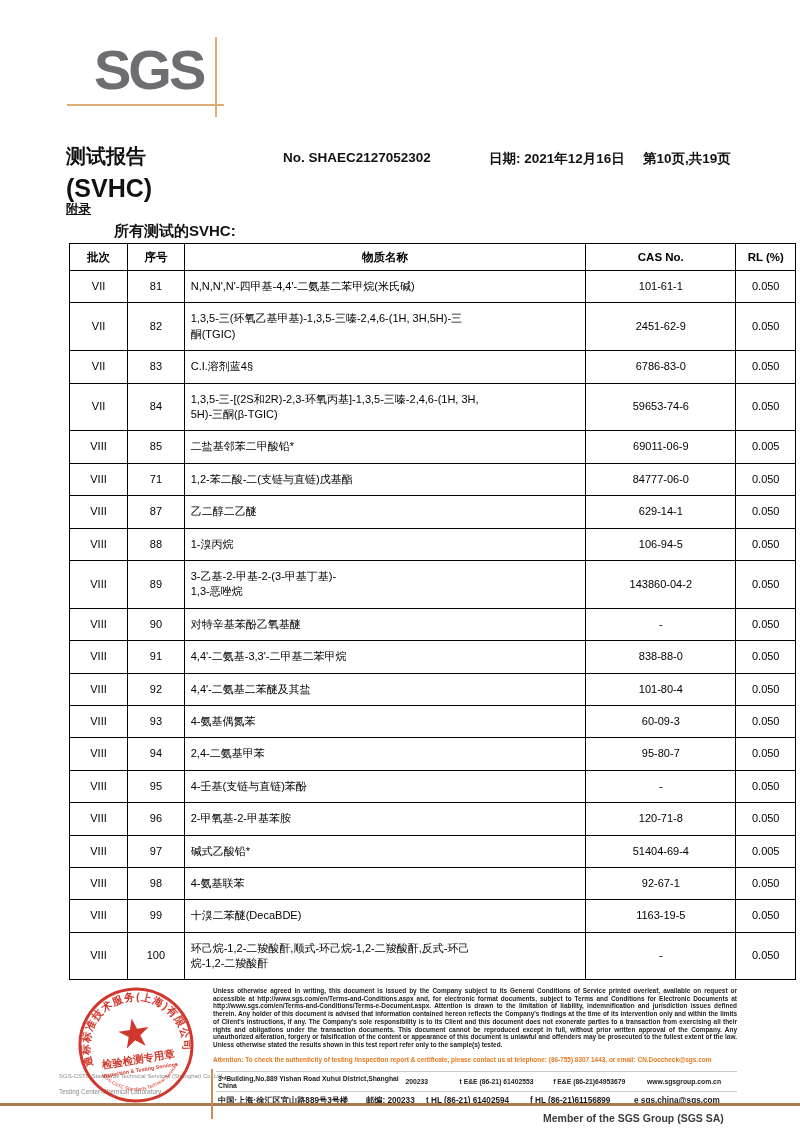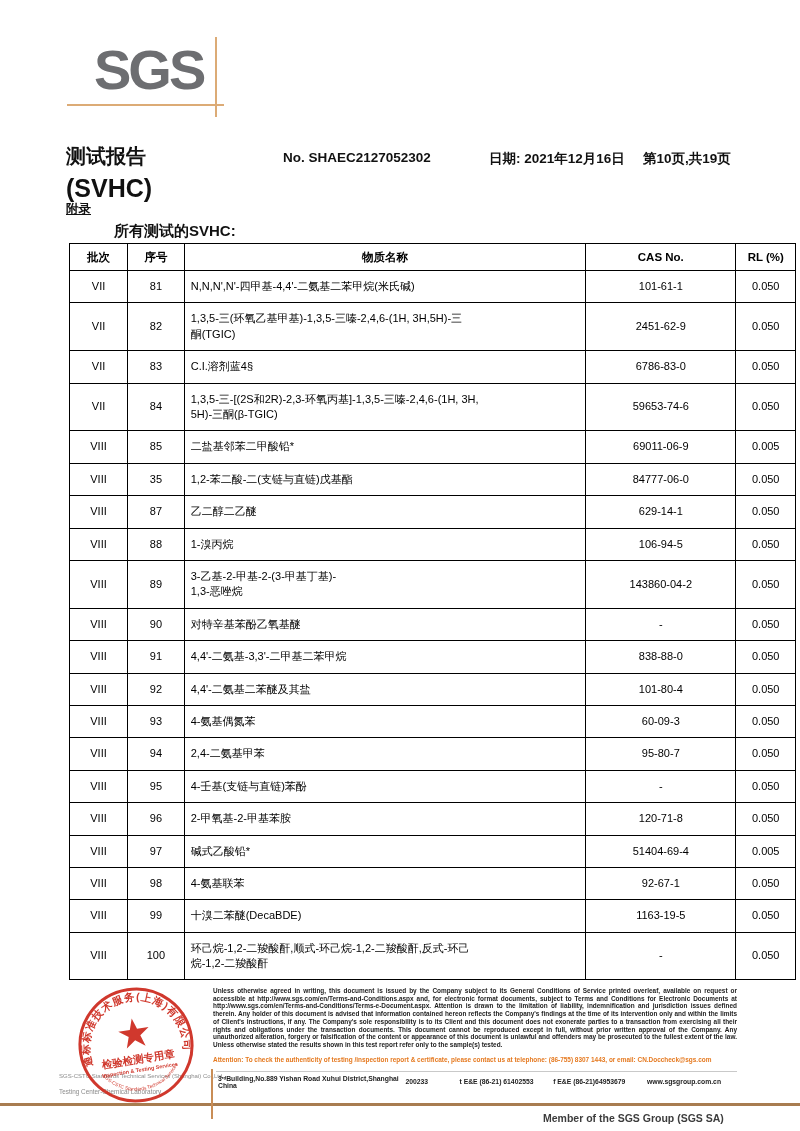--- a/index.html
+++ b/index.html
@@ -151,21 +151,21 @@
         </tr>
         <tr>
           <td class="col-batch">VIII</td>
           <td class="col-no">85</td>
           <td class="col-name">二盐基邻苯二甲酸铅*</td>
           <td class="col-cas">69011-06-9</td>
           <td class="col-rl">0.005</td>
         </tr>
         <tr>
           <td class="col-batch">VIII</td>
-          <td class="col-no">35</td>
+          <td class="col-no">71</td>
           <td class="col-name">1,2-苯二酸-二(支链与直链)戊基酯</td>
           <td class="col-cas">84777-06-0</td>
           <td class="col-rl">0.050</td>
         </tr>
         <tr>
           <td class="col-batch">VIII</td>
           <td class="col-no">87</td>
           <td class="col-name">乙二醇二乙醚</td>
           <td class="col-cas">629-14-1</td>
           <td class="col-rl">0.050</td>
@@ -290,19 +290,26 @@
   <div class="attention-block">Attention: To check the authenticity of testing /inspection report &amp; certificate, please contact us at telephone: (86-755) 8307 1443, or email: CN.Doccheck@sgs.com</div>
 
   <div class="address-block">
     <div class="addr-row en">
       <span class="addr-street">3ʳᵈBuilding,No.889 Yishan Road Xuhui District,Shanghai China</span>
       <span class="addr-postal">200233</span>
       <span class="addr-tel">t E&amp;E (86-21) 61402553</span>
       <span class="addr-fax">f E&amp;E (86-21)64953679</span>
       <span class="addr-web">www.sgsgroup.com.cn</span>
     </div>
+    <div class="addr-row cn">
+      <span class="addr-street">中国·上海·徐汇区宜山路889号3号楼</span>
+      <span class="addr-postal">邮编: 200233</span>
+      <span class="addr-tel">t HL (86-21) 61402594</span>
+      <span class="addr-fax">f HL (86-21)61156899</span>
+      <span class="addr-web">e  sgs.china@sgs.com</span>
+    </div>
   </div>
 
   <div class="cross-vline"></div>
   <div class="bottom-rule"></div>
   <div class="member-line">Member of the SGS Group (SGS SA)</div>
 
 </div>
 
 </body></html>

